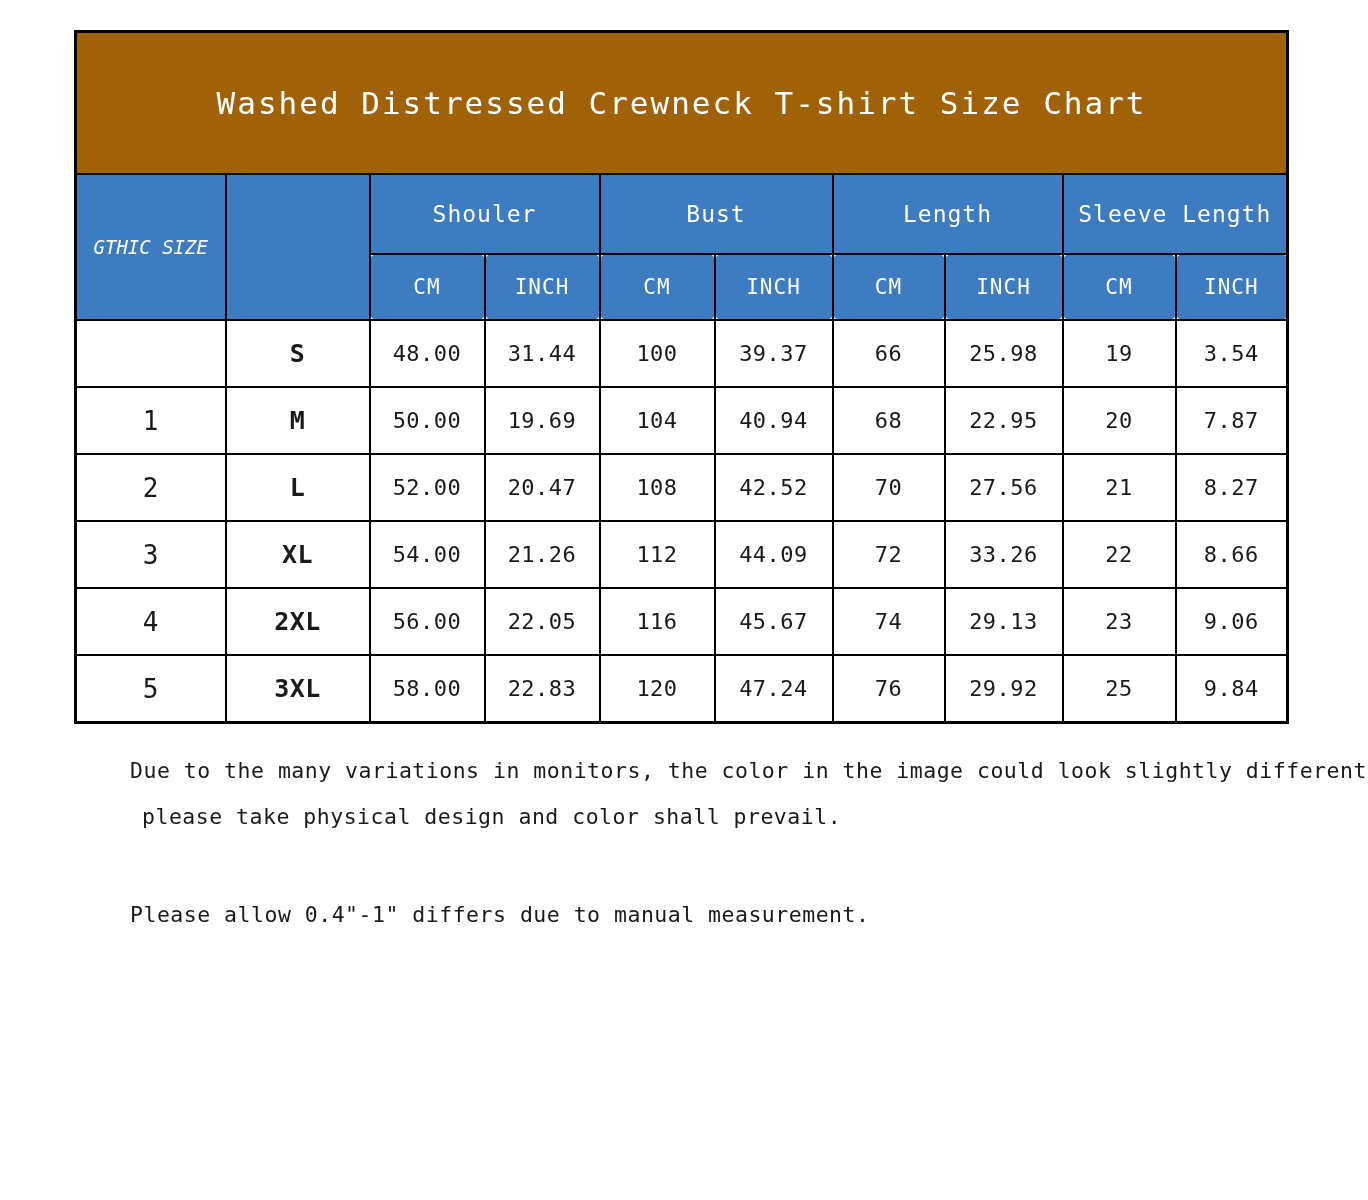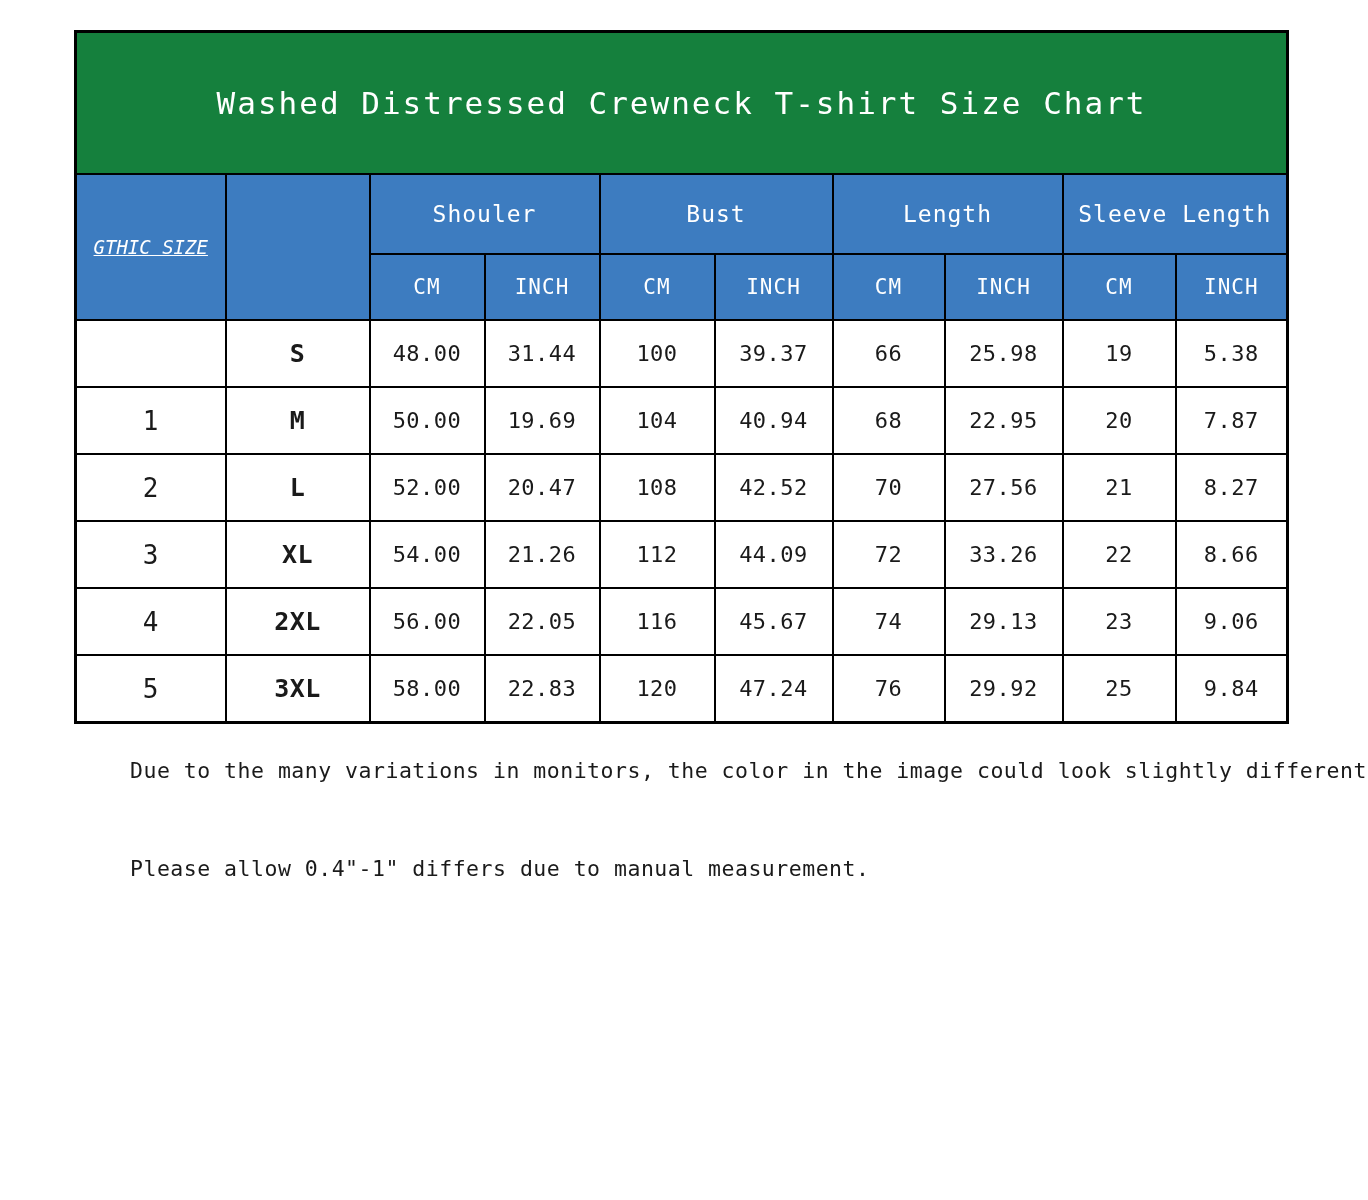--- a/index.html
+++ b/index.html
@@ -38,21 +38,21 @@
   table.size-chart th {
     border: 2px solid #000000;
     text-align: center;
     vertical-align: middle;
     font-family: "DejaVu Sans Mono", monospace;
     font-weight: normal;
     padding: 0;
   }
 
   .title-cell {
-    background: #15803d;
+    background: #a16207;
     color: #ffffff;
     font-size: 31px;
     letter-spacing: 2px;
     height: 140px;
     border-bottom: 2px solid #000000 !important;
     font-weight: bold;
   }
 
   .hdr {
     background: #3d7cc0;
@@ -63,29 +63,29 @@
   }
 
   .hdr-gthic {
     background: #3d7cc0;
     color: #ffffff;
     font-size: 19px;
     font-style: italic;
     letter-spacing: 0px;
     text-align: left;
     padding-left: 8px;
-    text-decoration: underline;
   }
 
   .hdr-unit {
     background: #3d7cc0;
     color: #ffffff;
     font-size: 21px;
     height: 64px;
     letter-spacing: 1px;
+    border-radius: 7px;
   }
 
   .body-cell {
     background: #ffffff;
     color: #1a1a1a;
     font-size: 22px;
     height: 65px;
     letter-spacing: 0.5px;
   }
 
@@ -170,21 +170,21 @@
         <tr>
           <td class="body-cell idx"></td>
           <td class="body-cell sz">S</td>
           <td class="body-cell">48.00</td>
           <td class="body-cell">31.44</td>
           <td class="body-cell">100</td>
           <td class="body-cell">39.37</td>
           <td class="body-cell">66</td>
           <td class="body-cell">25.98</td>
           <td class="body-cell">19</td>
-          <td class="body-cell">5.38</td>
+          <td class="body-cell">3.54</td>
         </tr>
 
         <tr>
           <td class="body-cell idx">1</td>
           <td class="body-cell sz">M</td>
           <td class="body-cell">50.00</td>
           <td class="body-cell">19.69</td>
           <td class="body-cell">104</td>
           <td class="body-cell">40.94</td>
           <td class="body-cell">68</td>
@@ -243,17 +243,18 @@
           <td class="body-cell">29.92</td>
           <td class="body-cell">25</td>
           <td class="body-cell">9.84</td>
         </tr>
       </tbody>
     </table>
   </div>
 
   <div class="notes">
     <div class="note-line">Due to the many variations in monitors, the color in the image could look slightly different,</div>
+    <div class="note-line indent">please take physical design and color shall prevail.</div>
     <div class="note-gap"></div>
     <div class="note-line">Please allow 0.4"-1" differs due to manual measurement.</div>
   </div>
 
 </div>
 
 </body></html>

